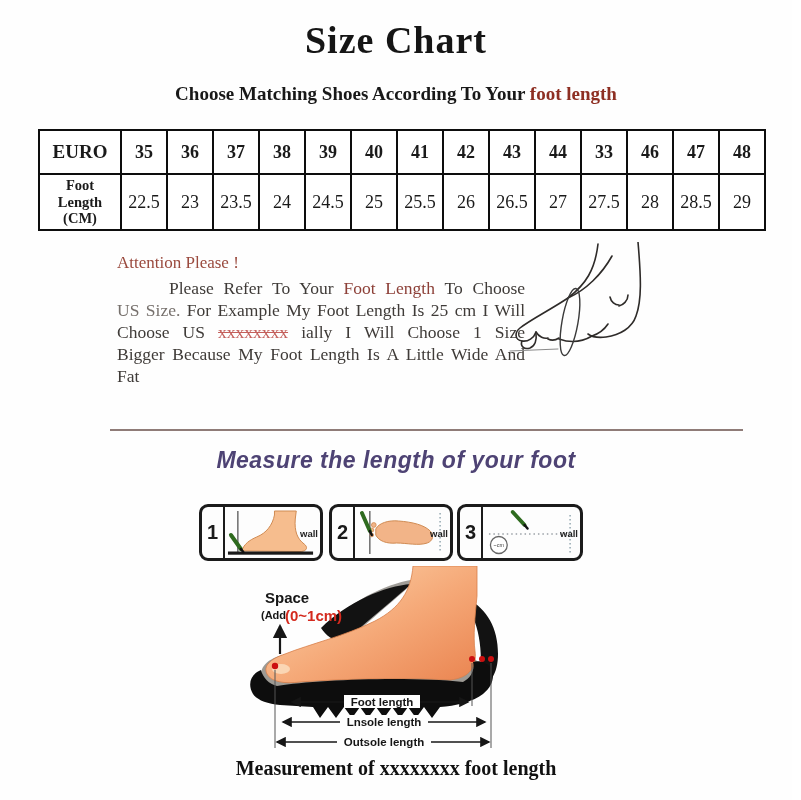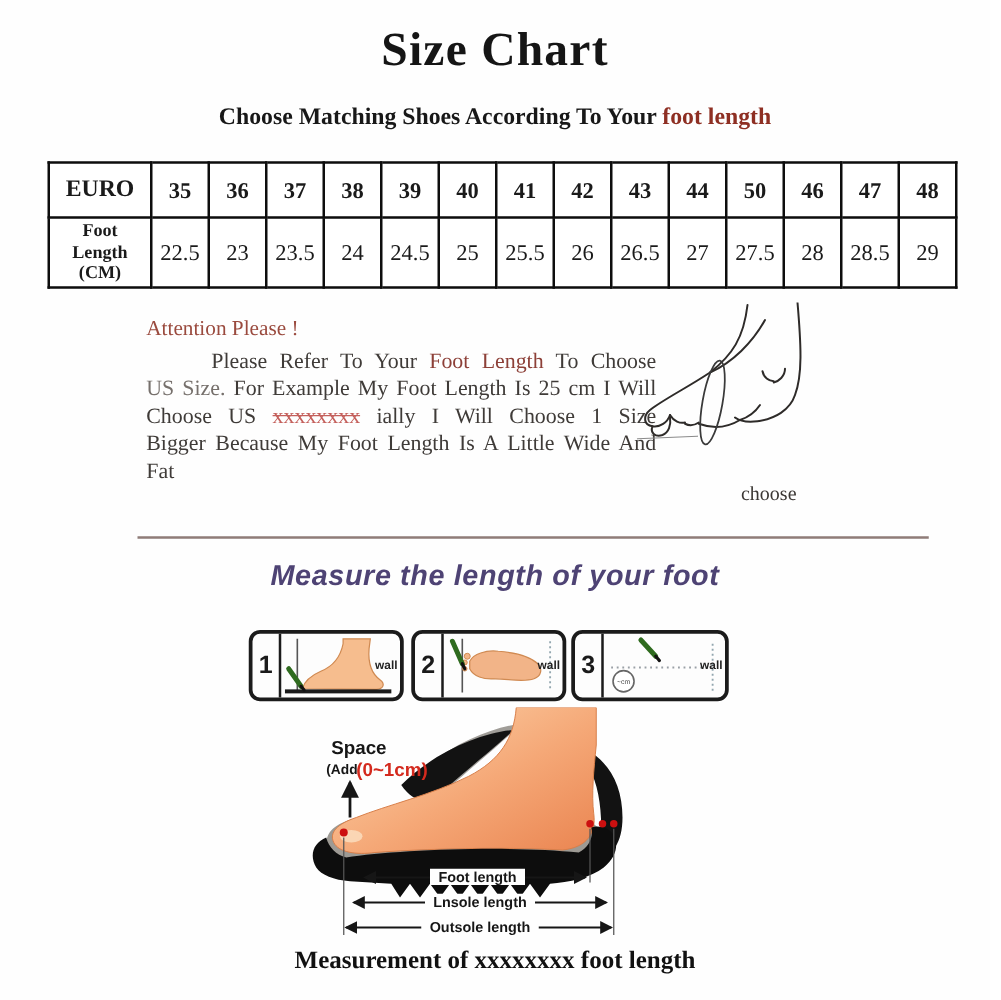--- a/index.html
+++ b/index.html
@@ -92,21 +92,21 @@
       <td>35</td>
       <td>36</td>
       <td>37</td>
       <td>38</td>
       <td>39</td>
       <td>40</td>
       <td>41</td>
       <td>42</td>
       <td>43</td>
       <td>44</td>
-      <td>50</td>
+      <td>33</td>
       <td>46</td>
       <td>47</td>
       <td>48</td>
     </tr>
     <tr class="r2">
       <th>Foot Length (CM)</th>
       <td>22.5</td>
       <td>23</td>
       <td>23.5</td>
       <td>24</td>
@@ -140,21 +140,20 @@
       <path d="M94,94 C100,92 106,88 110,82"></path>
       <path d="M70,56 C88,48 104,32 114,14"></path>
       <path d="M112,55 c1,5 5,8 9,8"></path>
       <path d="M130,53 c0,6 -5,10 -9,11"></path>
       <ellipse cx="72" cy="80" rx="8" ry="34" transform="rotate(10 72 80)" stroke="#3a3a3a" stroke-width="1.4"></ellipse>
       <path d="M12,109 L60,107" stroke="#8a8a8a" stroke-width="1"></path>
     </g>
   </svg>
 
   <div class="choose-note">
-    <div>choose</div>
   </div>
 
   <div class="divider"></div>
 
   <h2 class="measure-heading">Measure the length of your foot</h2>
 
   <div class="panel" id="panel-1">
     <div class="num">1</div>
     <div class="content">
       <svg viewBox="0 0 96 51" width="100%" height="100%" preserveAspectRatio="none">

